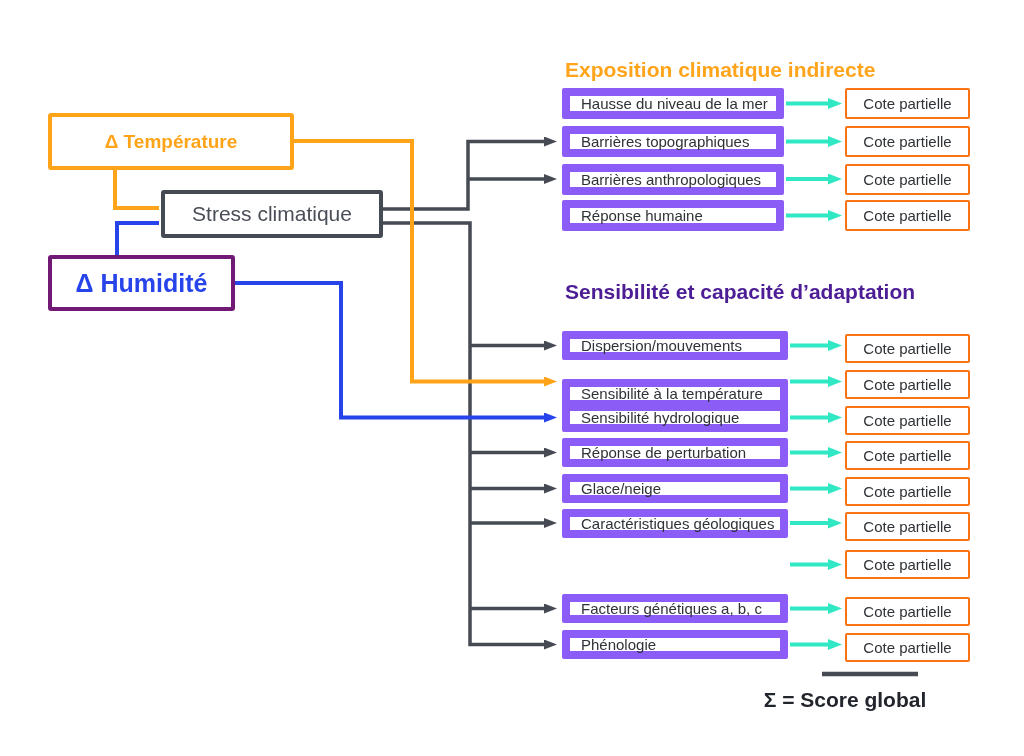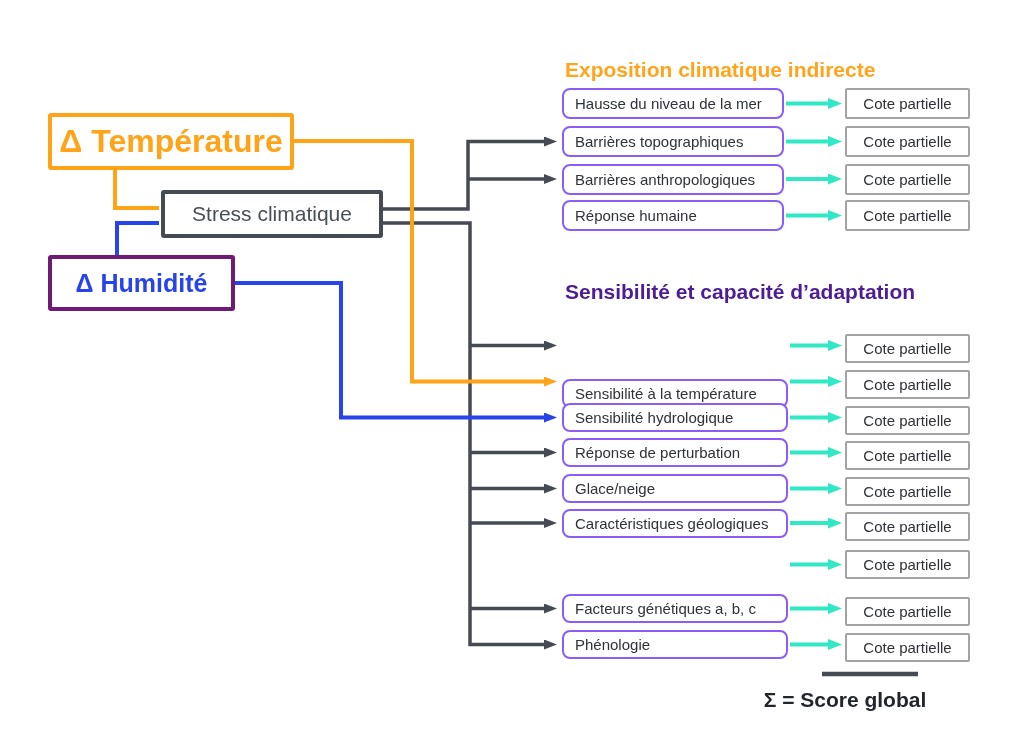--- a/index.html
+++ b/index.html
@@ -7,42 +7,42 @@
     position:relative;width:1024px;height:756px;background:#ffffff;
     font-family:"Liberation Sans", sans-serif;overflow:hidden;
   }
   .wires{position:absolute;left:0;top:0;}
   .node{
     position:absolute;box-sizing:border-box;background:#ffffff;
     display:flex;align-items:center;justify-content:center;
     border-radius:3px;white-space:nowrap;
   }
   .node.temp{left:48px;top:113px;width:246px;height:57px;border:4px solid #FFA318;
-    color:#FFA318;font-size:32px;font-weight:700;}
+    color:#FFA318;font-size:19px;font-weight:700;}
   .node.stress{left:161px;top:190px;width:222px;height:48px;border:4px solid #454A53;
     color:#4A4E57;font-size:21px;font-weight:400;justify-content:center;}
   .node.humid{left:48px;top:255px;width:187px;height:56px;border:4px solid #701a75;
     color:#2743EA;font-size:25px;font-weight:700;}
   .section-title{
     position:absolute;font-size:21px;font-weight:700;white-space:nowrap;letter-spacing:0;
   }
   .section-title.exposition{left:565px;top:38px;color:#FFA41B;margin-top:20px;}
   .section-title.sensibilite{left:565px;top:280px;color:#4c1d95;}
   .factor{
     position:absolute;box-sizing:border-box;background:#ffffff;
-    border:2px solid #8b5cf6;border-radius:8px;
+    border:8px solid #8b5cf6;border-radius:2px;
     display:flex;flex-direction:column;justify-content:center;
     padding-left:11px;font-size:15px;color:#2F3237;line-height:18px;
     white-space:nowrap;
   }
   .factor{left:562px;width:222px;height:31px;}
   .factor.lo{width:226px;height:29px;}
   .score{
     position:absolute;box-sizing:border-box;background:#ffffff;
-    border:2px solid #a3a3a3;border-radius:2px;
+    border:2px solid #f97316;border-radius:2px;
     display:flex;align-items:center;justify-content:center;
     font-size:15px;color:#2F3237;white-space:nowrap;
     left:845px;width:125px;height:31px;
   }
   .score.lo{height:29px;}
   .sum-label{
     position:absolute;left:760px;top:688px;width:170px;text-align:center;
     font-size:21px;font-weight:700;color:#22252C;white-space:nowrap;
   }
 </style>
@@ -139,20 +139,23 @@
   <div class="score" style="top:126px">
       <span>Cote partielle</span>
     </div>
   <div class="score" style="top:164px">
       <span>Cote partielle</span>
     </div>
   <div class="score" style="top:200px">
       <span>Cote partielle</span>
     </div>
 
+  <div class="factor lo" style="top:331px">
+      <span>Dispersion/mouvements</span>
+    </div>
   <div class="factor lo" style="top:379px">
       <span>Sensibilité à la température</span>
     </div>
   <div class="factor lo" style="top:403px">
       <span>Sensibilité hydrologique</span>
     </div>
   <div class="factor lo" style="top:438px">
       <span>Réponse de perturbation</span>
     </div>
   <div class="factor lo" style="top:474px">

